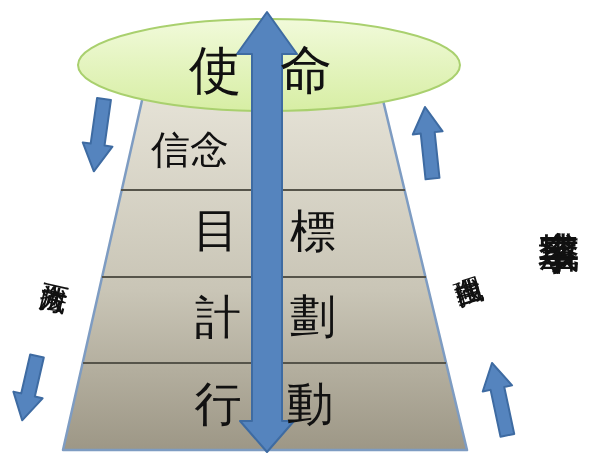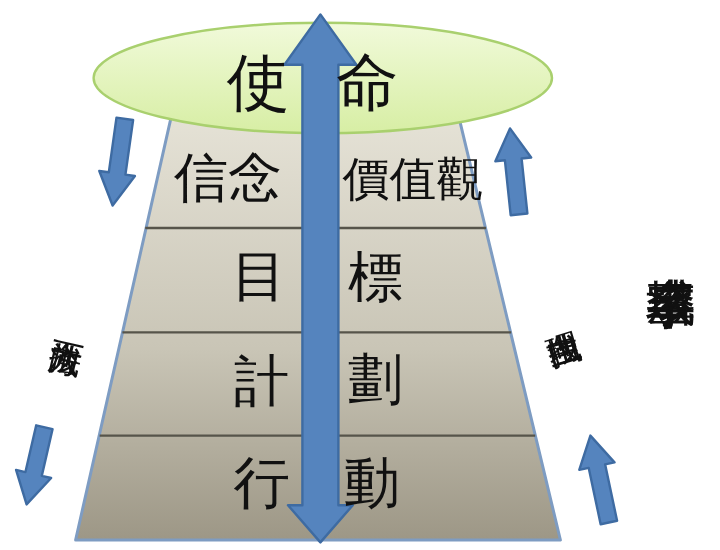--- a/index.html
+++ b/index.html
@@ -49,22 +49,21 @@
     <polygon points="-7,0 7,0 7,46 15,46 0,73 -15,46 -7,46" transform="translate(104,99) rotate(8)" fill="#5584be" stroke="#3e6ba2" stroke-width="2" stroke-linejoin="round"></polygon>
     <polygon points="-7,0 7,0 7,40 15,40 0,66 -15,40 -7,40" transform="translate(37,356) rotate(13)" fill="#5584be" stroke="#3e6ba2" stroke-width="2" stroke-linejoin="round"></polygon>
 
     <polygon points="0,0 15,26 7,26 7,72 -7,72 -7,26 -15,26" transform="translate(425,107) rotate(-6)" fill="#5584be" stroke="#3e6ba2" stroke-width="2" stroke-linejoin="round"></polygon>
     <polygon points="0,0 15,26 7,26 7,74 -7,74 -7,26 -15,26" transform="translate(492,363) rotate(-12)" fill="#5584be" stroke="#3e6ba2" stroke-width="2" stroke-linejoin="round"></polygon>
   </svg>
 
   <div class="t" style="left:215px;top:70px;font-size:52px;">使</div>
   <div class="t" style="left:306px;top:70px;font-size:52px;">命</div>
 
-  <div class="t" style="left:190px;top:149px;font-size:45px;font-family:Liberation Serif, serif;">信念</div>
-  <div class="t" style="left:344px;top:150px;font-size:39px;">價值觀</div>
+  <div class="t" style="left:190px;top:149px;font-size:39px;font-family:Liberation Serif, serif;">信念</div>
 
   <div class="t" style="left:216px;top:230px;font-size:46px;">目</div>
   <div class="t" style="left:313px;top:231px;font-size:46px;">標</div>
 
   <div class="t" style="left:218px;top:317px;font-size:46px;">計</div>
   <div class="t" style="left:313px;top:316px;font-size:46px;">劃</div>
 
   <div class="t" style="left:218px;top:403px;font-size:47px;">行</div>
   <div class="t" style="left:310px;top:403px;font-size:47px;">動</div>
 

